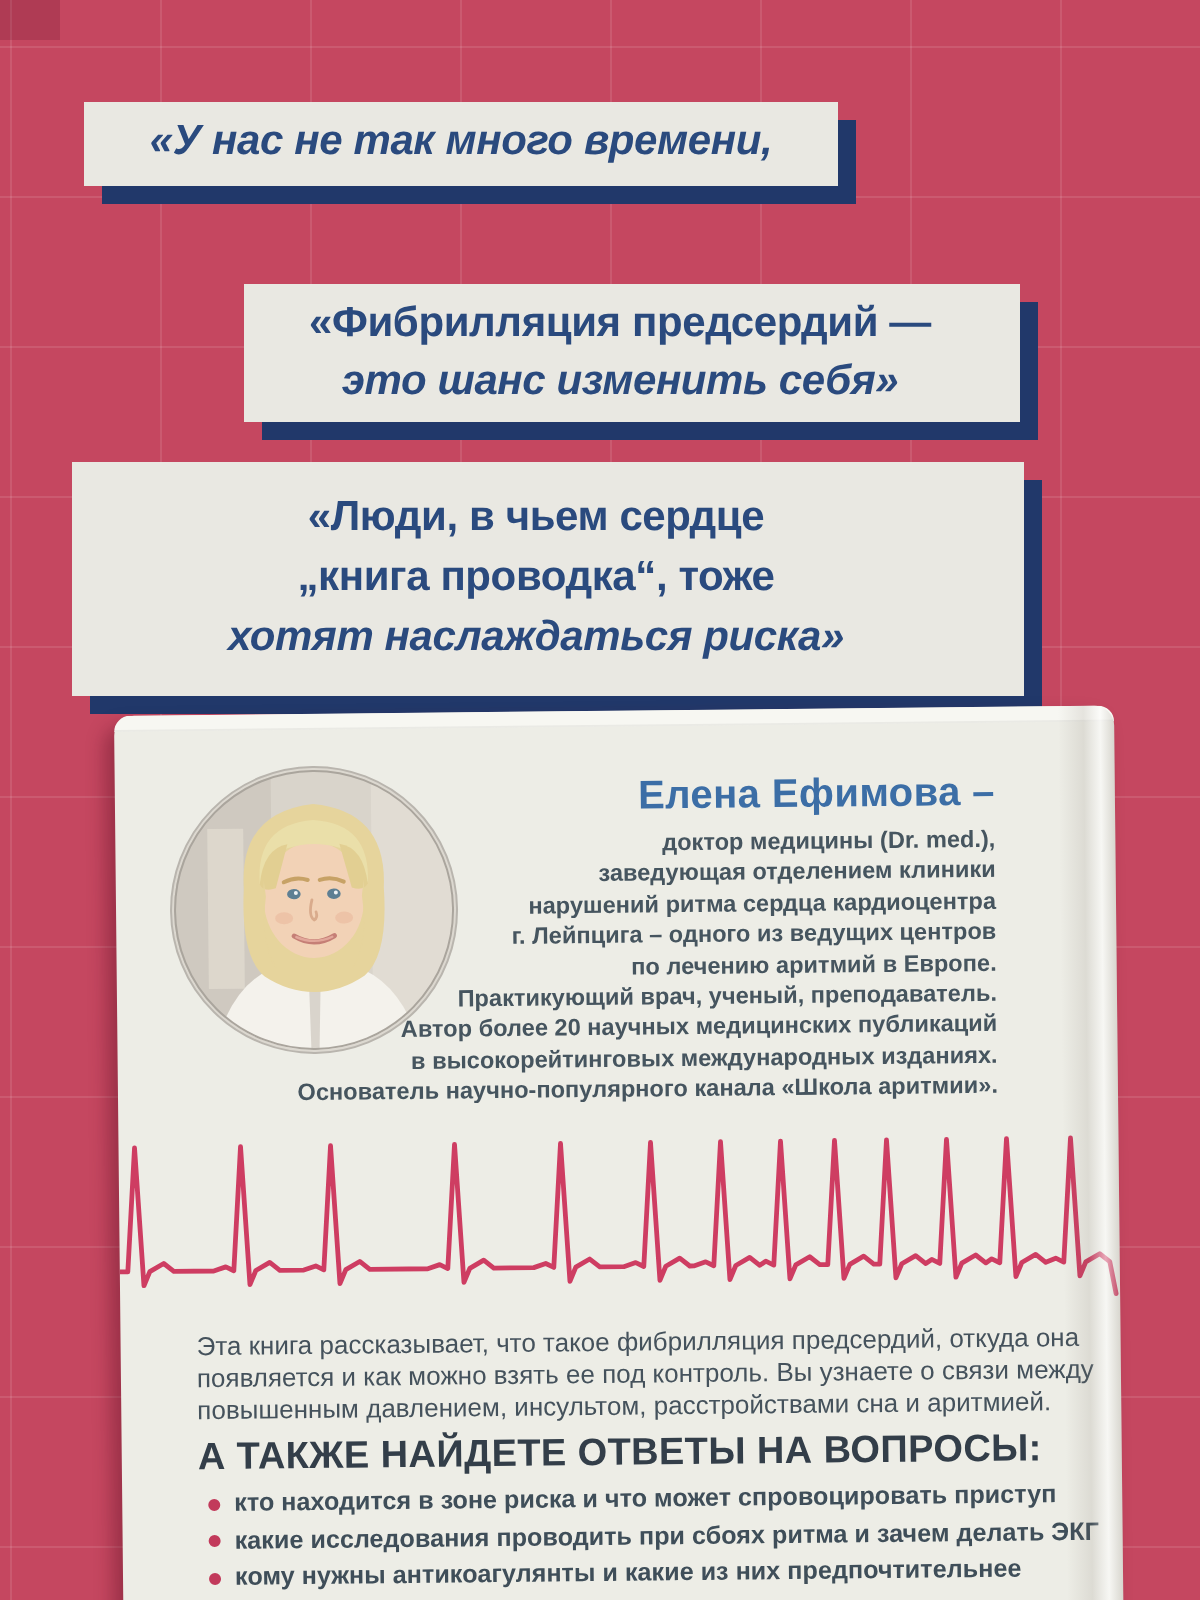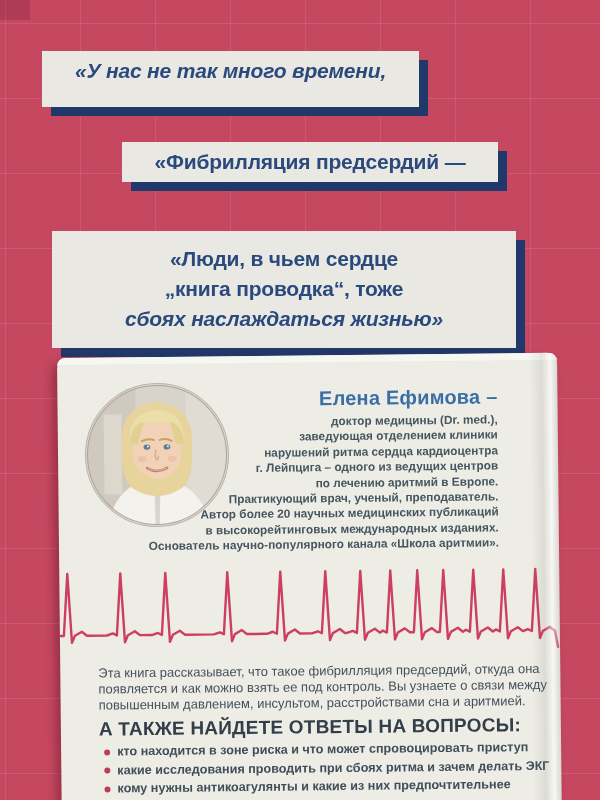--- a/index.html
+++ b/index.html
@@ -23,23 +23,23 @@
     box-shadow:9px 9px 0 0 #21386a;
     text-align:center;
     color:#2a4a7e;
     font-weight:bold;
     font-size:21px;
     line-height:29px;
     letter-spacing:-0.2px;
   }
   .quote-box .qline{white-space:nowrap;}
   .quote-box .qline.italic{font-style:italic;}
-  .q1{left:42px;top:51px;width:377px;padding:5px 0 22px 0;}
-  .q2{left:122px;top:142px;width:376px;padding:5px 0 6px 0;}
-  .q3{left:36px;top:231px;width:464px;padding:13px 0 14px 0;line-height:30px;margin-left:16px;}
+  .q1{left:42px;top:51px;width:377px;padding:5px 0 8px 0;}
+  .q2{left:122px;top:142px;width:376px;padding:5px 12px 6px 0;}
+  .q3{left:36px;top:231px;width:464px;padding:13px 12px 14px 0;line-height:30px;}
   .book{
     position:absolute;left:57px;top:358px;width:500px;height:450px;
     background:#ededе6;
     background-color:#ededE6;
     border-radius:10px 10px 0 0;
     transform:rotate(-0.6deg);
     transform-origin:top left;
     box-shadow:-5px 5px 9px rgba(90,15,35,0.40);
   }
   .book::before{ 
@@ -85,25 +85,26 @@
 </head>
 <body>
 
 <div class="corner-patch"></div>
 
 <div class="quote-box q1">
     <div class="qline italic">«У нас не так много времени,</div>
   </div>
 <div class="quote-box q2">
     <div class="qline">«Фибрилляция предсердий —</div>
+    <div class="qline italic">это шанс изменить себя»</div>
   </div>
 <div class="quote-box q3">
     <div class="qline">«Люди, в чьем сердце</div>
     <div class="qline">„книга проводка“, тоже</div>
-    <div class="qline italic">сбоях наслаждаться жизнью»</div>
+    <div class="qline italic">хотят наслаждаться риска»</div>
   </div>
 
 <div class="book">
 
   <div class="photo">
     <svg width="142" height="142" viewBox="0 0 142 142">
       <defs>
         <clipPath id="pc">
             <circle cx="71" cy="71" r="70"></circle>
           </clipPath>

